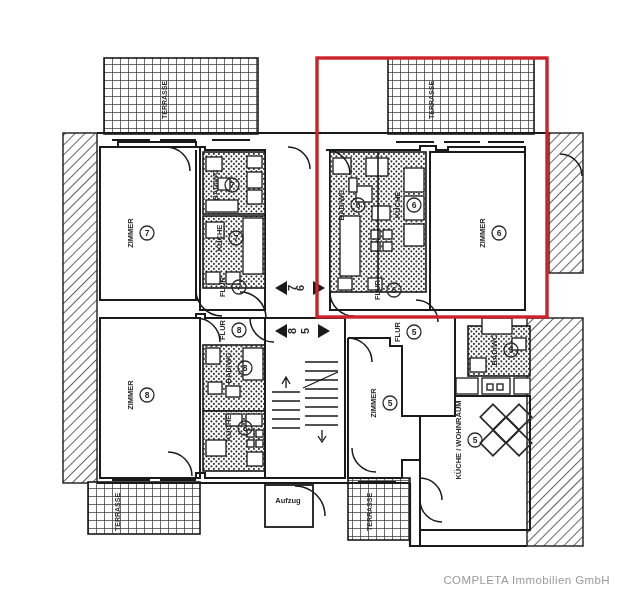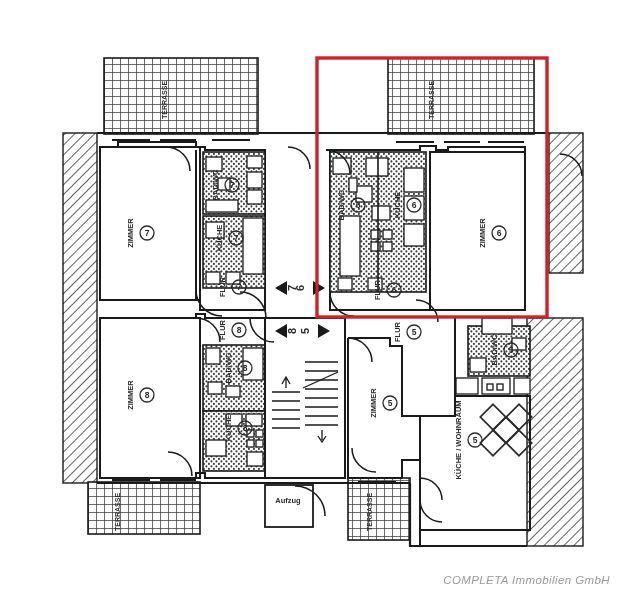--- a/index.html
+++ b/index.html
@@ -17,21 +17,20 @@
     fill:#2b2b2b;
   }
   .wm{
     position:absolute;
     right:14px;bottom:14px;
     font-family:"Liberation Sans", sans-serif;
     font-size:11.5px;
     color:#9a9a9a;
     letter-spacing:.4px;
     white-space:nowrap;
-    font-style:italic;
   }
 </style>
 </head>
 <body>
 
 <div id="stage">
 <svg width="624" height="600" viewBox="0 0 624 600">
   <defs>
     <pattern id="p-diag" width="7" height="7" patternUnits="userSpaceOnUse" patternTransform="rotate(45)">
       <line x1="0" y1="0" x2="0" y2="7" stroke="#3a3a3a" stroke-width="1.6"></line>

